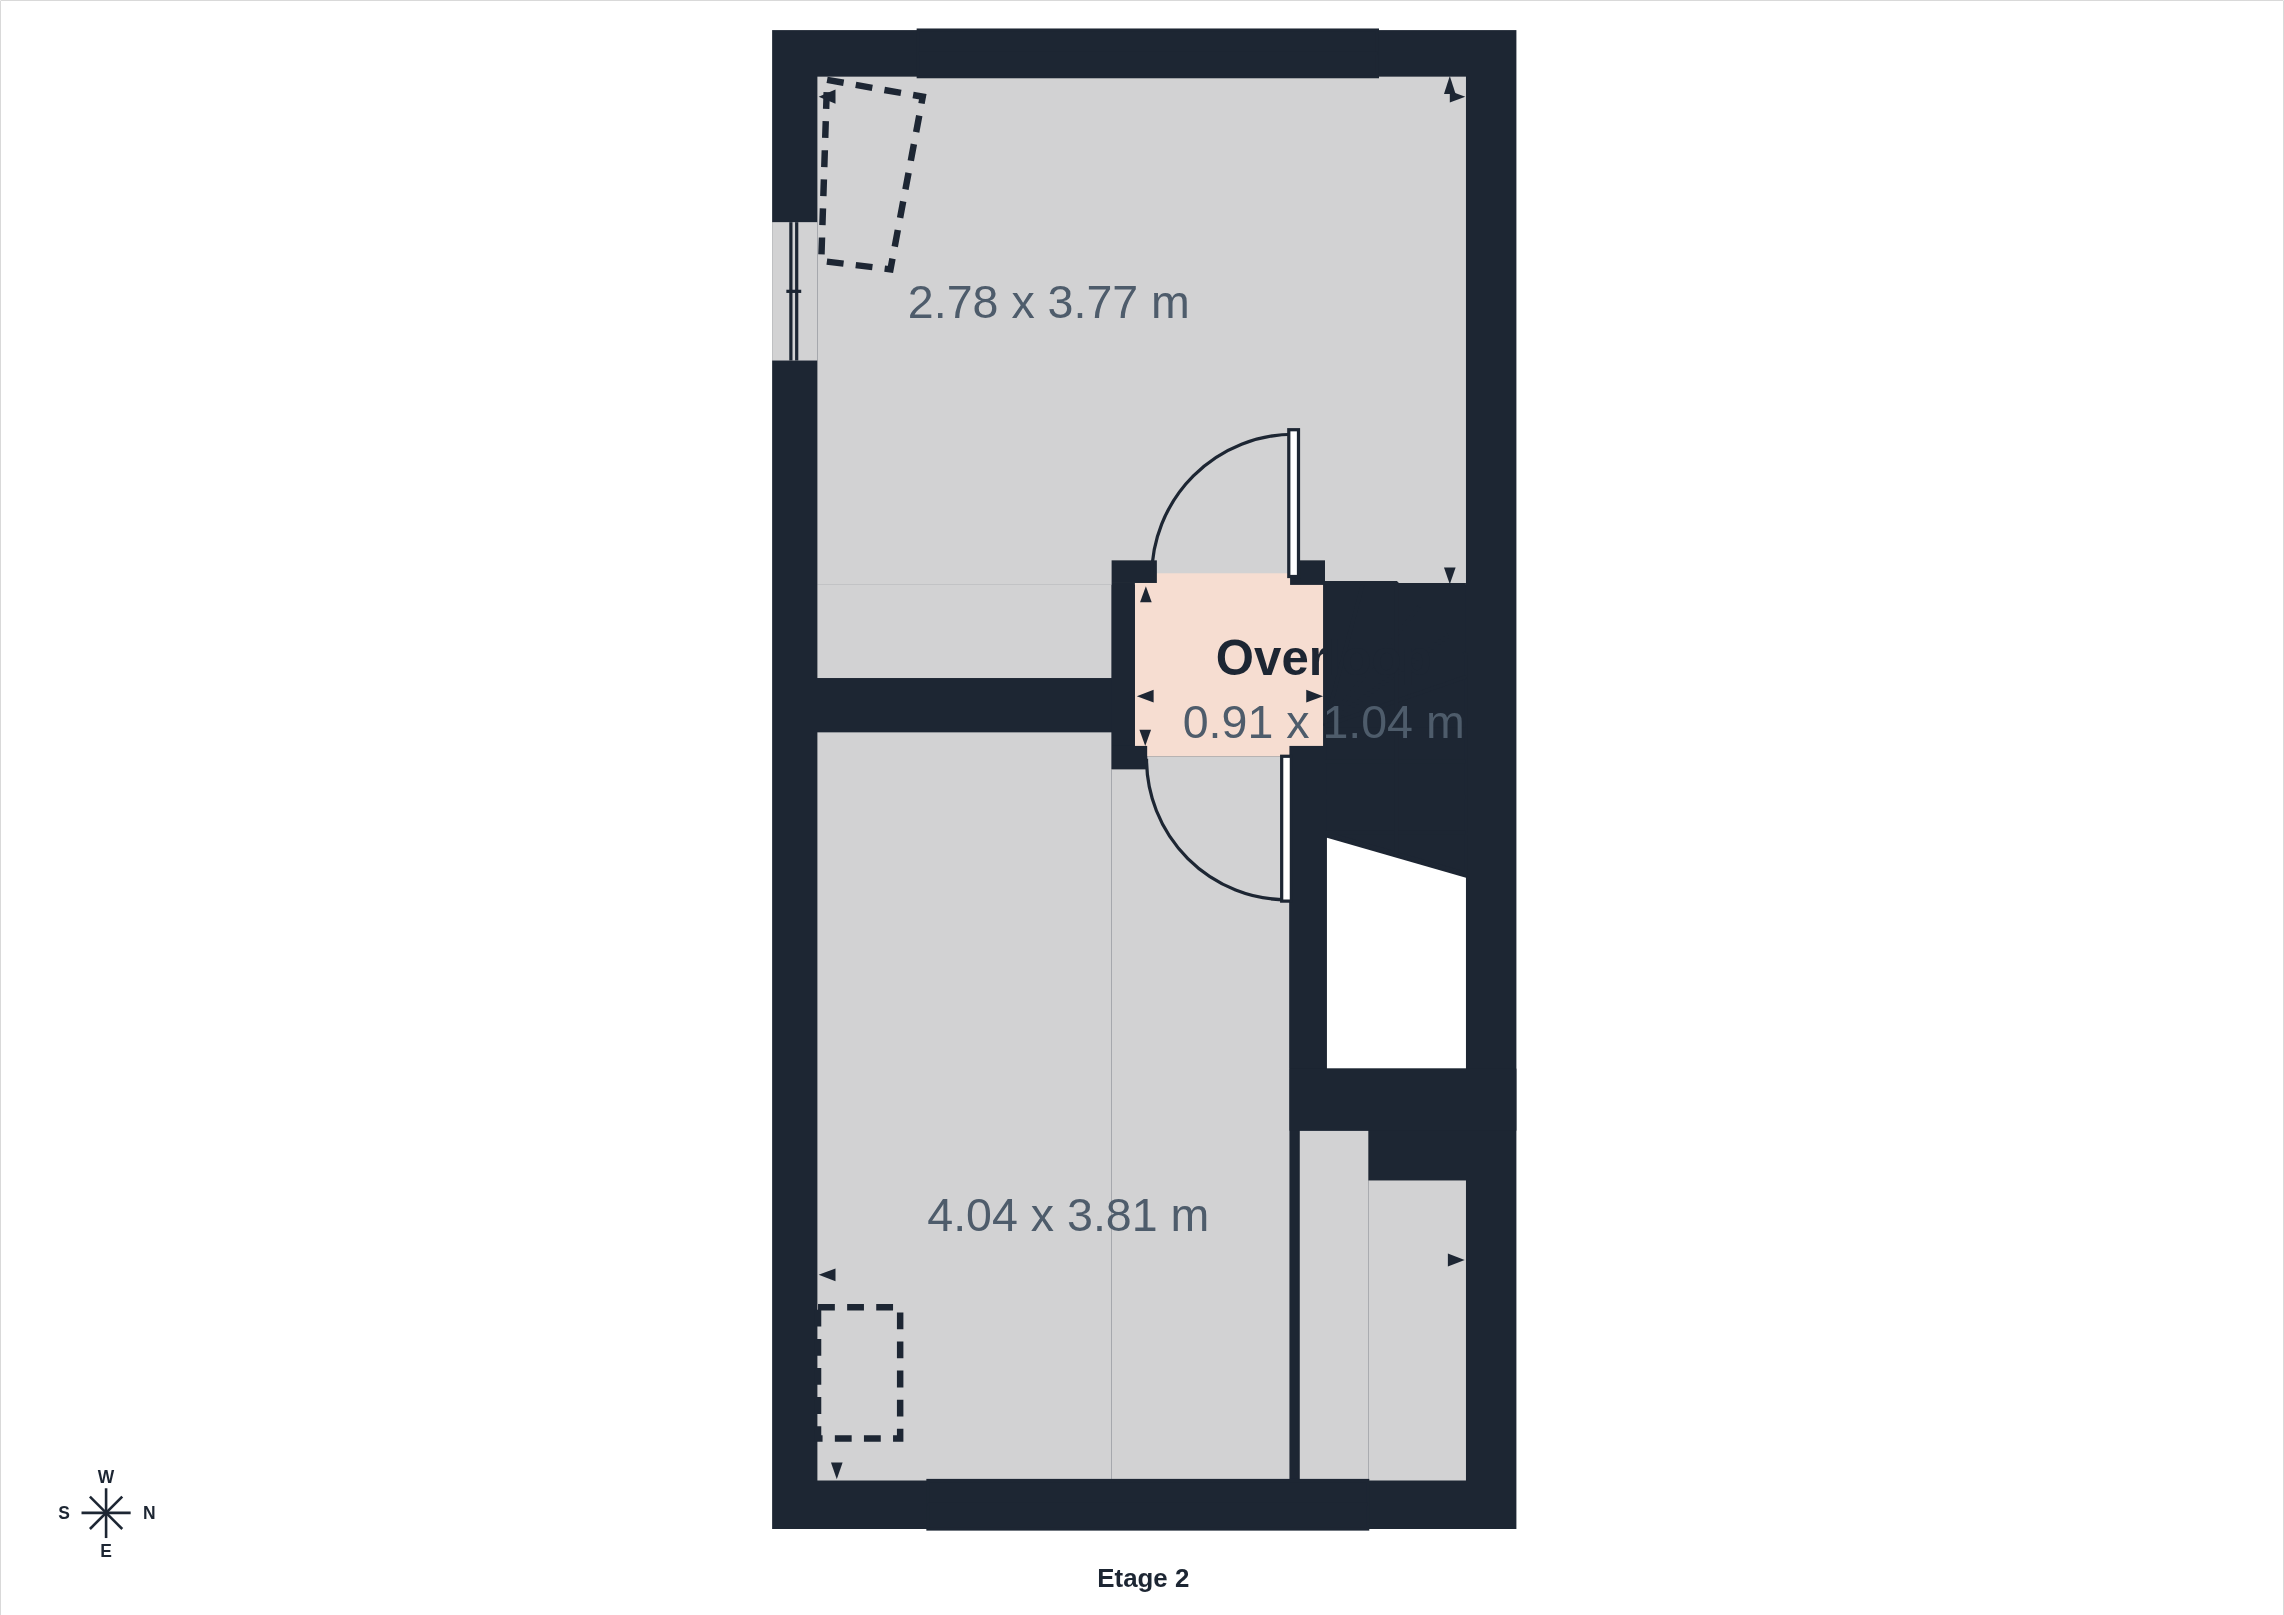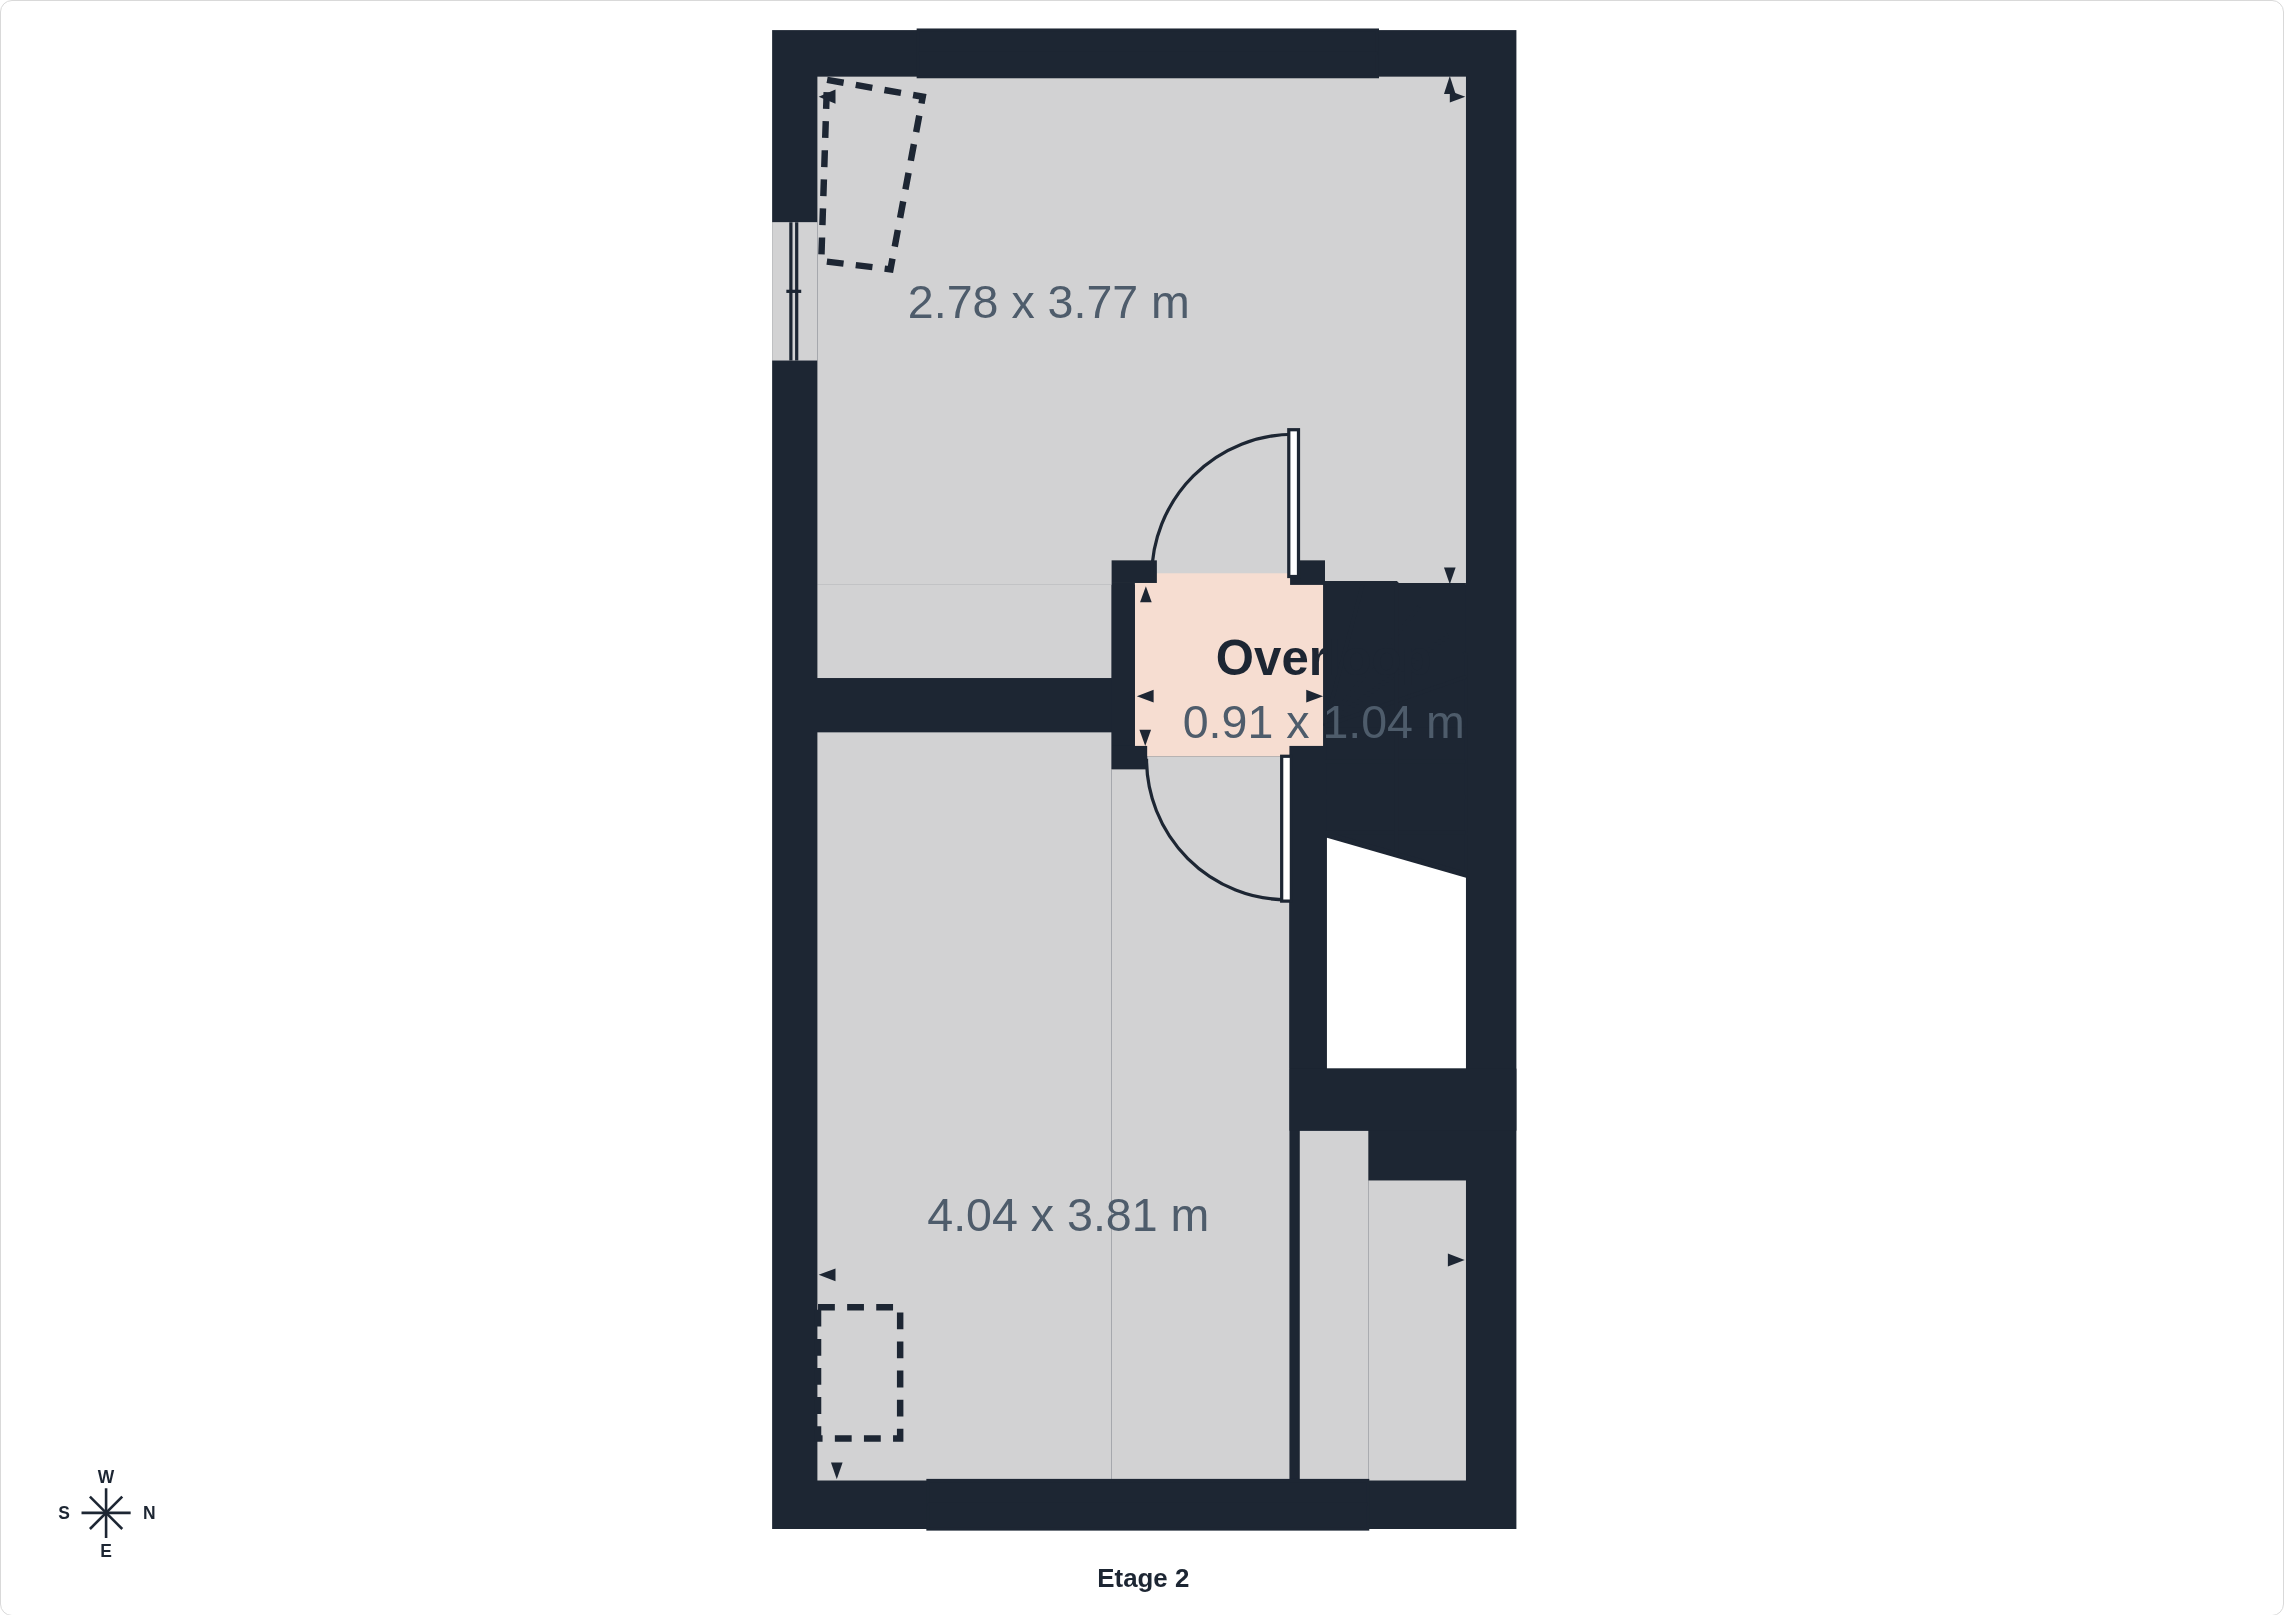--- a/index.html
+++ b/index.html
@@ -3,21 +3,21 @@
 <meta charset="utf-8">
 <style>
   :root{
     --wall:#1d2633; --room:#d2d2d3; --landing:#f6ddd1; --void:#ffffff;
     --dim_text:#4e5c6b; --page_border:#d9d9d9; --page_bg:#ffffff;
   }
   html,body{margin:0;padding:0;background:var(--page_bg);}
   .page{
     width:2284px;height:1616px;box-sizing:border-box;position:relative;
     background:var(--page_bg);
-    border:1.9px solid var(--page_border);border-radius:12px;overflow:hidden;
+    border:1.9px solid var(--page_border);border-radius:1px;overflow:hidden;
     font-family:"Liberation Sans", sans-serif;
   }
   svg{display:block;width:100%;height:100%;}
   .wall{fill:var(--wall);}
   .room{fill:var(--room);}
   .pink{fill:var(--landing);}
   .voidfill{fill:var(--void);}
   .sline{stroke:var(--wall);stroke-width:6;fill:none;}
   .wline{stroke:var(--wall);stroke-width:5;fill:none;}
   .leaf{fill:#ffffff;stroke:var(--wall);stroke-width:5;}

